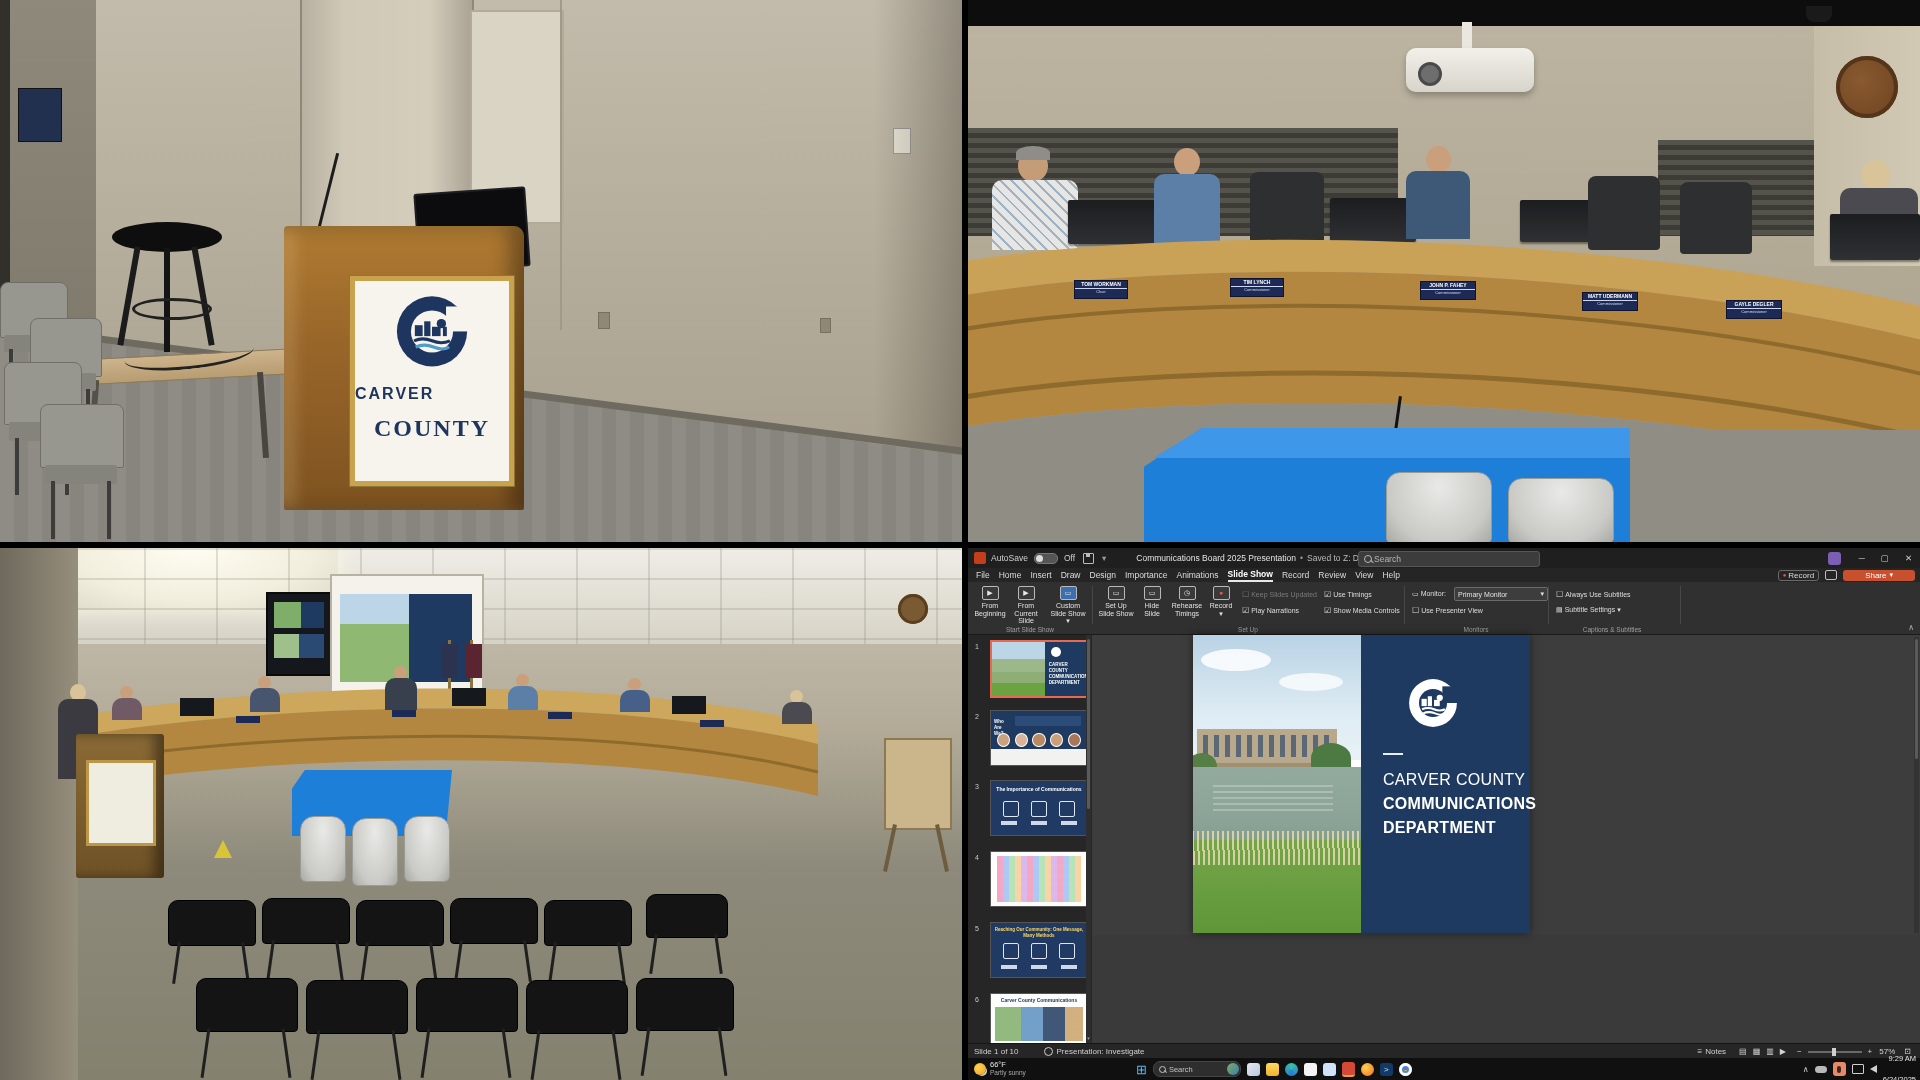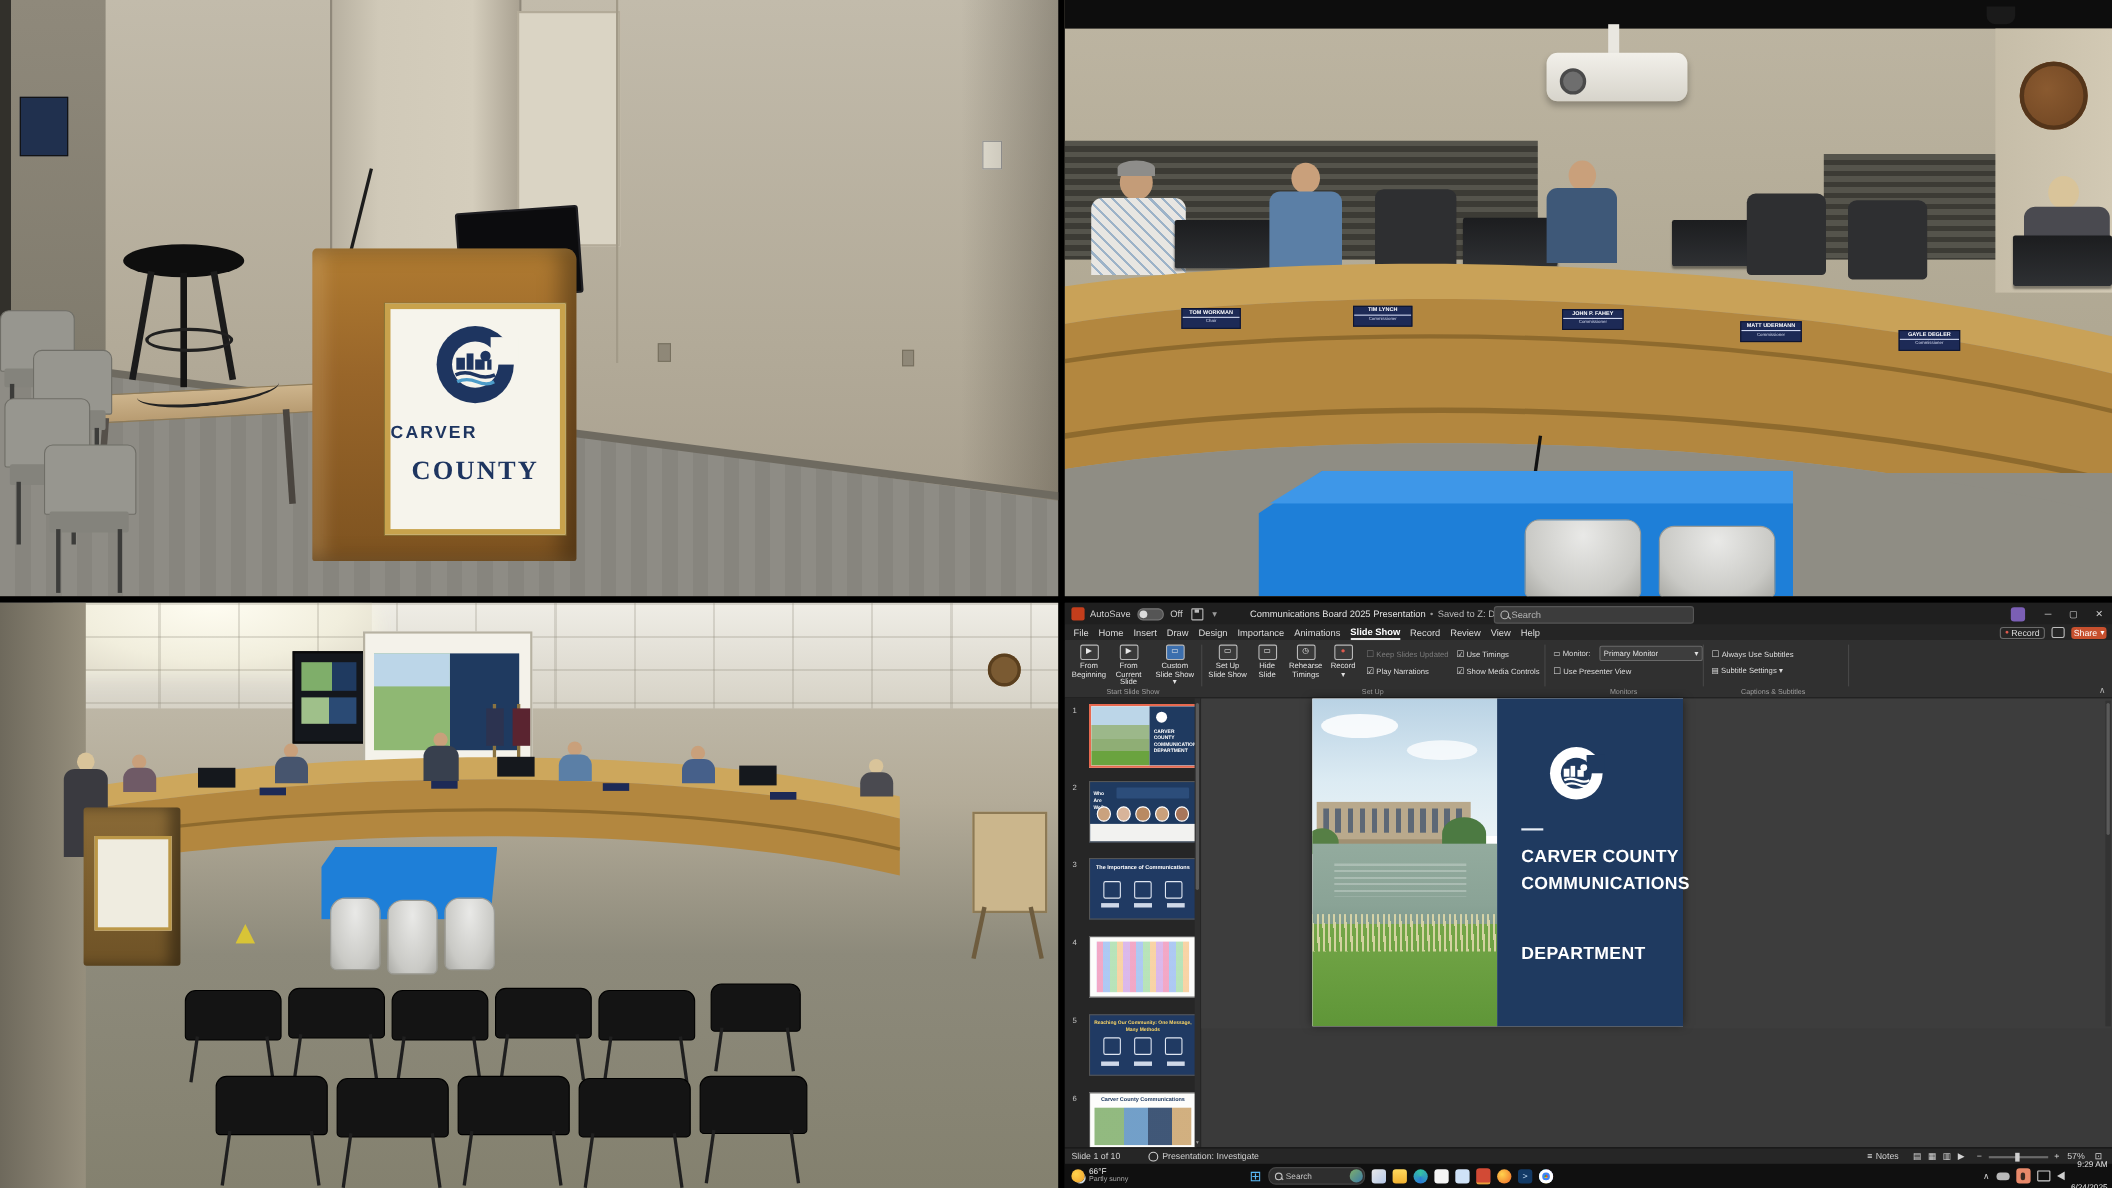--- a/index.html
+++ b/index.html
@@ -391,21 +391,21 @@
       <span style="margin-right:9px;">Record</span>
       <span style="margin-right:9px;">Review</span>
       <span style="margin-right:9px;">View</span>
       <span>Help</span>
       <div style="position:absolute;right:5px;top:1px;display:flex;align-items:center;height:12px;">
         <span style="border:1px solid #6a6a6a;border-radius:3px;padding:0 4px;font-size:8px;display:flex;align-items:center;">
           <span style="color:#e05a4e;font-size:6px;margin-right:2px;">●</span>
           <span>Record</span>
         </span>
         <span style="width:10px;height:8px;border:1px solid #bdbdbd;border-radius:2px;margin:0 6px;"></span>
-        <span style="background:#c7502e;color:#fff;border-radius:3px;padding:1px 2px;font-size:8px;display:flex;align-items:flex-start;">
+        <span style="background:#c7502e;color:#fff;border-radius:3px;padding:1px 22px;font-size:8px;display:flex;align-items:flex-start;">
           <span>Share</span>
           <span style="margin-left:3px;font-size:7px;">▾</span>
         </span>
       </div>
     </div>
 
     <div class="pp-ribbon">
 
       <div class="rb-btn" style="left:6px;top:4px;width:32px;">
         <div class="rb-ic"><span>▶</span></div>
@@ -553,23 +553,23 @@
             <circle cx="50" cy="50" r="27" fill="#1f3a60"></circle>
             <rect x="68" y="18" width="34" height="32" fill="#1f3a60"></rect>
             <rect x="28" y="42" width="10" height="14" fill="#ffffff"></rect>
             <rect x="40" y="37" width="8" height="19" fill="#ffffff"></rect>
             <rect x="52" y="44" width="11" height="12" fill="#ffffff"></rect>
             <circle cx="63" cy="40" r="6" fill="#ffffff"></circle>
             <path d="M29,62 Q40,57 52,62 T73,62" stroke="#ffffff" stroke-width="4" fill="none"></path>
             <path d="M31,70 Q42,65 54,70 T72,70" stroke="#ffffff" stroke-width="4" fill="none"></path>
           </svg>
           <div class="abs" style="left:22px;top:118px;width:20px;height:2px;background:#e8eef6;"></div>
-          <div class="abs" style="left:22px;top:136px;width:150px;font-size:16px;font-weight:bold;color:#fff;letter-spacing:.3px;">CARVER COUNTY</div>
+          <div class="abs" style="left:22px;top:136px;width:150px;font-size:16px;font-weight:normal;color:#fff;letter-spacing:.3px;">CARVER COUNTY</div>
           <div class="abs" style="left:22px;top:160px;width:150px;font-size:16px;font-weight:bold;color:#fff;letter-spacing:.3px;">COMMUNICATIONS</div>
-          <div class="abs" style="left:22px;top:184px;width:150px;font-size:16px;font-weight:bold;color:#fff;letter-spacing:.3px;margin-top:40px;">DEPARTMENT</div>
+          <div class="abs" style="left:22px;top:184px;width:150px;font-size:16px;font-weight:bold;color:#fff;letter-spacing:.3px;">DEPARTMENT</div>
         </div>
       </div>
     </div>
 
 
     <div class="abs" style="left:0;top:495px;width:952px;height:15px;background:#262626;border-top:1px solid #151515;color:#cfcfcf;font-size:8px;display:flex;align-items:center;">
       <span style="margin-left:6px;">Slide 1 of 10</span>
       <span style="margin-left:26px;margin-right:3px;width:7px;height:7px;border:1px solid #cfcfcf;border-radius:50%;"></span>
       <span>Presentation: Investigate</span>
       <div style="position:absolute;right:6px;display:flex;align-items:center;">

